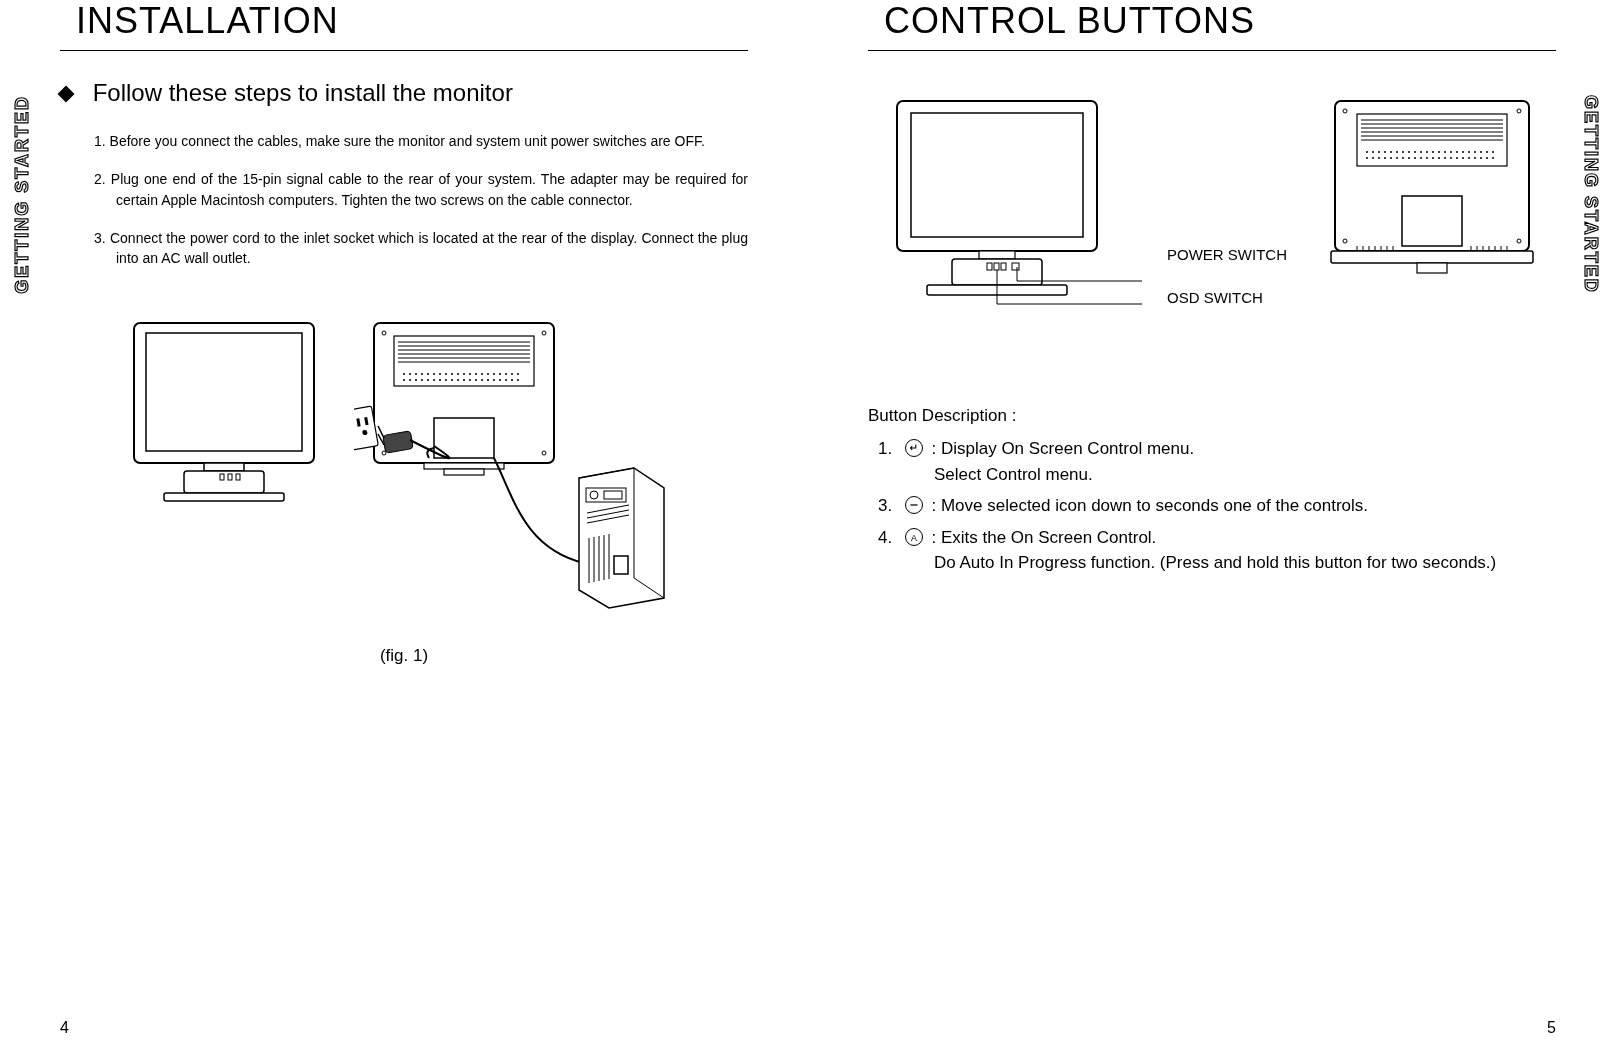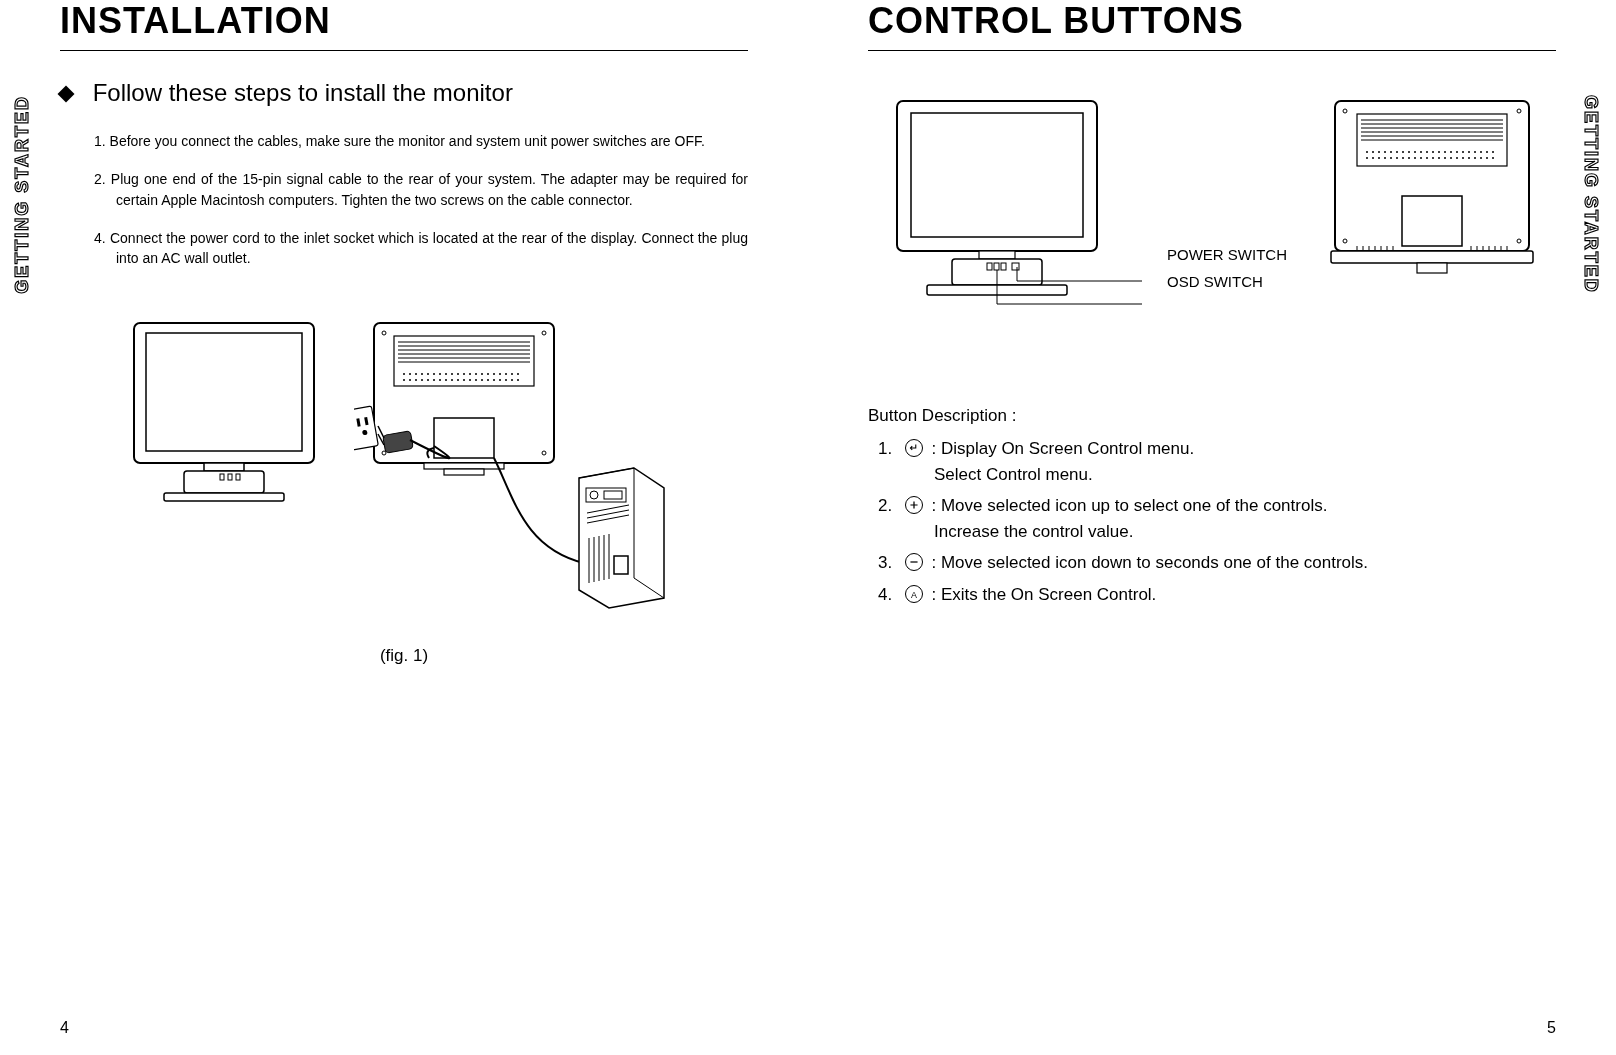--- a/index.html
+++ b/index.html
@@ -19,24 +19,24 @@
   .page {
     width: 50%;
     height: 100%;
     box-sizing: border-box;
     padding: 0 60px 30px 60px;
     position: relative;
   }
   h1.section-title {
     font-family: "Arial Narrow", Arial, sans-serif;
     font-stretch: condensed;
-    font-weight: 700;
+    font-weight: 400;
     font-size: 36px;
     letter-spacing: 1px;
-    margin: 0 0 8px 0;
+    margin: 0 0 8px 16px;
   }
   .rule {
     border: none;
     border-top: 1px solid #000;
     margin: 0 0 28px 0;
   }
   .lead {
     font-size: 24px;
     margin: 0 0 24px 0;
     font-weight: 400;
@@ -114,21 +114,21 @@
     margin-top: 45px;
     display: flex;
     gap: 40px;
     align-items: flex-start;
     justify-content: center;
   }
   .control-labels {
     display: flex;
     flex-direction: column;
     font-size: 15px;
-    gap: 10px;
+    gap: 26px;
     margin-top: 150px;
     margin-left: -20px;
   }
   .btn-desc-heading {
     font-size: 17px;
     margin-top: 80px;
     margin-bottom: 8px;
   }
   ol.btn-list {
     list-style: none;
@@ -178,21 +178,21 @@
     <hr class="rule">
 
     <p class="lead">
       <span class="diamond"></span>
       <span>Follow these steps to install the monitor</span>
     </p>
 
     <ol class="steps">
       <li>1. Before you connect the cables, make sure the monitor and system unit power switches are OFF.</li>
       <li>2. Plug one end of the 15-pin signal cable to the rear of your system. The adapter may be required for certain Apple Macintosh computers. Tighten the two screws on the cable connector.</li>
-      <li>4. Connect the power cord to the inlet socket which is located at the rear of the display. Connect the plug  into an AC wall outlet.</li>
+      <li>3. Connect the power cord to the inlet socket which is located at the rear of the display. Connect the plug  into an AC wall outlet.</li>
     </ol>
 
     <div class="fig-area">
       <div class="fig-row">
 
         <svg width="200" height="190" viewBox="0 0 200 190">
           <rect x="10" y="5" width="180" height="140" rx="6" fill="#fff" stroke="#000" stroke-width="2"></rect>
           <rect x="22" y="15" width="156" height="118" fill="#fff" stroke="#000" stroke-width="1.5"></rect>
           <rect x="80" y="145" width="40" height="8" fill="#fff" stroke="#000" stroke-width="1.5"></rect>
           <rect x="60" y="153" width="80" height="22" rx="3" fill="#fff" stroke="#000" stroke-width="1.5"></rect>
@@ -434,45 +434,36 @@
         <span class="btn-num">1.</span>
         <span class="btn-icon">
           <svg viewBox="0 0 18 18">
               <path d="M11 5 L11 9 L6 9 M7 7 L5 9 L7 11" fill="none" stroke="#000" stroke-width="1.2"></path>
             </svg>
         </span>
         <span>: Display On Screen Control menu.</span>
         <div class="sub-line">Select Control menu.</div>
       </li>
       <li>
-        <span class="btn-num">2.</span>
-        <span class="btn-icon">
-          <svg viewBox="0 0 18 18">
-              <path d="M9 5 L9 13 M5 9 L13 9" stroke="#000" stroke-width="1.4"></path>
-            </svg>
-        </span>
-        <span>: Move selected icon up to select one of the controls.</span>
-        <div class="sub-line">Increase the control value.</div>
-      </li>
-      <li>
         <span class="btn-num">3.</span>
         <span class="btn-icon">
           <svg viewBox="0 0 18 18">
               <path d="M5 9 L13 9" stroke="#000" stroke-width="1.4"></path>
             </svg>
         </span>
         <span>: Move selected icon down to seconds one of the controls.</span>
       </li>
       <li>
         <span class="btn-num">4.</span>
         <span class="btn-icon">
           <svg viewBox="0 0 18 18">
               <text x="9" y="13" text-anchor="middle" font-size="10" font-family="Arial" fill="#000">A</text>
             </svg>
         </span>
         <span>: Exits the On Screen Control.</span>
+        <div class="sub-line">Do Auto In Progress function. (Press and hold this button for two seconds.)</div>
       </li>
     </ol>
 
     <div class="page-num right">5</div>
   </div>
 
 </div>
 
 </body></html>

